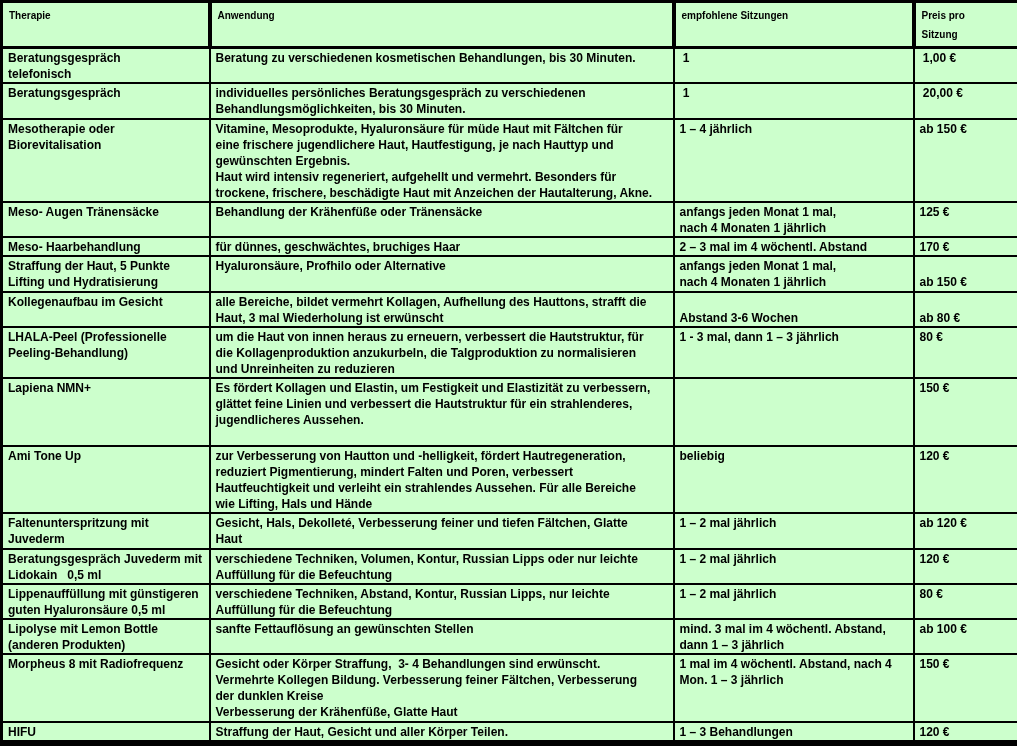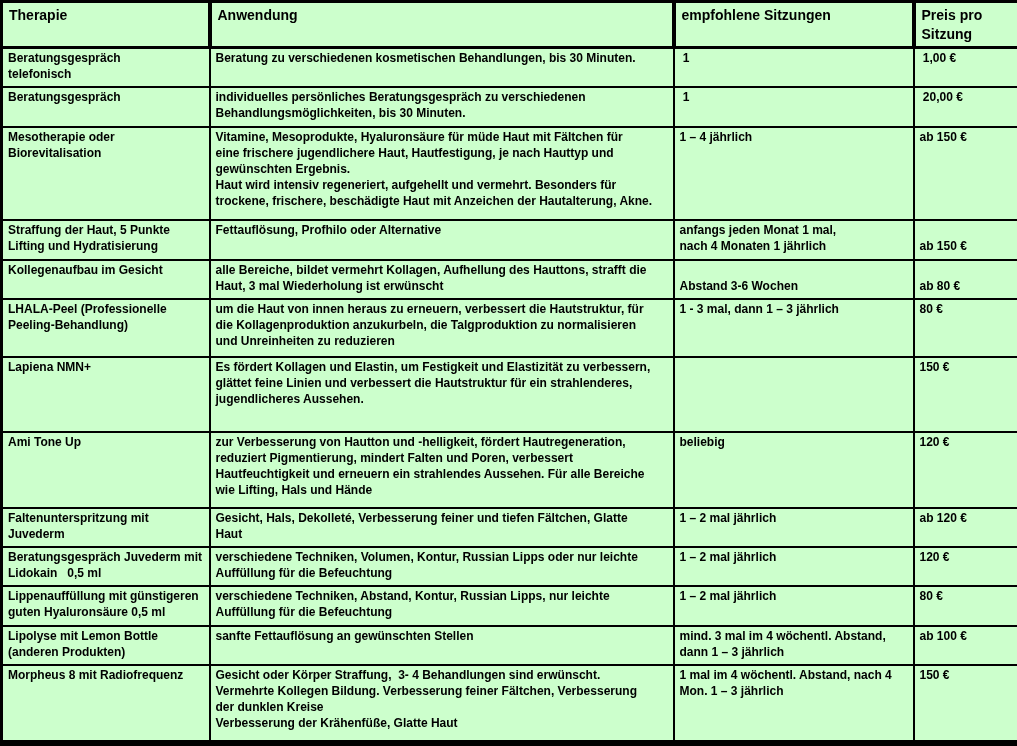--- a/index.html
+++ b/index.html
@@ -39,21 +39,21 @@
   
   table.price-table { border: 3px solid #000000; border-bottom-width: 6px; }
   table.price-table tr > *:first-child { border-left-width: 3px; }
   table.price-table tr > *:last-child  { border-right-width: 3px; }
   table.price-table thead th { border-top-width: 3px; border-bottom-width: 3px; border-left-width: 4px; border-right-width: 4px; }
   table.price-table thead th:first-child { border-left-width: 3px; }
   table.price-table thead th:last-child  { border-right-width: 3px; }
   table.price-table tbody tr:last-child td { border-bottom-width: 6px; }
 
   table.price-table thead th {
-    font-size: 14px;
+    font-size: 10px;
     line-height: 19px;
     padding: 3px 6px 2px 6px;
     vertical-align: top;
   }
   table.price-table tbody td {
     font-size: 12px;
     line-height: 16px;
   }
   .ln {
     min-height: 16px;
@@ -136,25 +136,54 @@
           </td>
           <td>
             <div class="ln">1 – 4 jährlich</div>
           </td>
           <td>
             <div class="ln">ab 150 €</div>
           </td>
         </tr>
         <tr>
           <td>
+            <div class="ln">Meso- Augen Tränensäcke</div>
+          </td>
+          <td>
+            <div class="ln">Behandlung der Krähenfüße oder Tränensäcke</div>
+          </td>
+          <td>
+            <div class="ln">anfangs jeden Monat 1 mal,</div>
+            <div class="ln">nach 4 Monaten 1 jährlich</div>
+          </td>
+          <td>
+            <div class="ln">125 €</div>
+          </td>
+        </tr>
+        <tr>
+          <td>
+            <div class="ln">Meso- Haarbehandlung</div>
+          </td>
+          <td>
+            <div class="ln">für dünnes, geschwächtes, bruchiges Haar</div>
+          </td>
+          <td>
+            <div class="ln">2 – 3 mal im 4 wöchentl. Abstand</div>
+          </td>
+          <td>
+            <div class="ln">170 €</div>
+          </td>
+        </tr>
+        <tr>
+          <td>
             <div class="ln">Straffung der Haut, 5 Punkte</div>
             <div class="ln">Lifting und Hydratisierung</div>
           </td>
           <td>
-            <div class="ln">Fettauflösung, Profhilo oder Alternative</div>
+            <div class="ln">Hyaluronsäure, Profhilo oder Alternative</div>
           </td>
           <td>
             <div class="ln">anfangs jeden Monat 1 mal,</div>
             <div class="ln">nach 4 Monaten 1 jährlich</div>
           </td>
           <td>
             <div class="ln"></div>
             <div class="ln">ab 150 €</div>
           </td>
         </tr>
@@ -207,21 +236,21 @@
             <div class="ln">150 €</div>
           </td>
         </tr>
         <tr>
           <td>
             <div class="ln">Ami Tone Up</div>
           </td>
           <td>
             <div class="ln">zur Verbesserung von Hautton und -helligkeit, fördert Hautregeneration,</div>
             <div class="ln">reduziert Pigmentierung, mindert Falten und Poren, verbessert</div>
-            <div class="ln">Hautfeuchtigkeit und erneuern ein strahlendes Aussehen. Für alle Bereiche</div>
+            <div class="ln">Hautfeuchtigkeit und verleiht ein strahlendes Aussehen. Für alle Bereiche</div>
             <div class="ln">wie Lifting, Hals und Hände</div>
           </td>
           <td>
             <div class="ln">beliebig</div>
           </td>
           <td>
             <div class="ln">120 €</div>
           </td>
         </tr>
         <tr>
@@ -297,17 +326,31 @@
             <div class="ln">Vermehrte Kollegen Bildung. Verbesserung feiner Fältchen, Verbesserung</div>
             <div class="ln">der dunklen Kreise</div>
             <div class="ln">Verbesserung der Krähenfüße, Glatte Haut</div>
           </td>
           <td>
             <div class="ln">1 mal im 4 wöchentl. Abstand, nach 4</div>
             <div class="ln">Mon. 1 – 3 jährlich</div>
           </td>
           <td>
             <div class="ln">150 €</div>
+          </td>
+        </tr>
+        <tr>
+          <td>
+            <div class="ln">HIFU</div>
+          </td>
+          <td>
+            <div class="ln">Straffung der Haut, Gesicht und aller Körper Teilen.</div>
+          </td>
+          <td>
+            <div class="ln">1 – 3 Behandlungen</div>
+          </td>
+          <td>
+            <div class="ln">120 €</div>
           </td>
         </tr>
       </tbody>
   </table>
 </div>
 
 </body></html>

